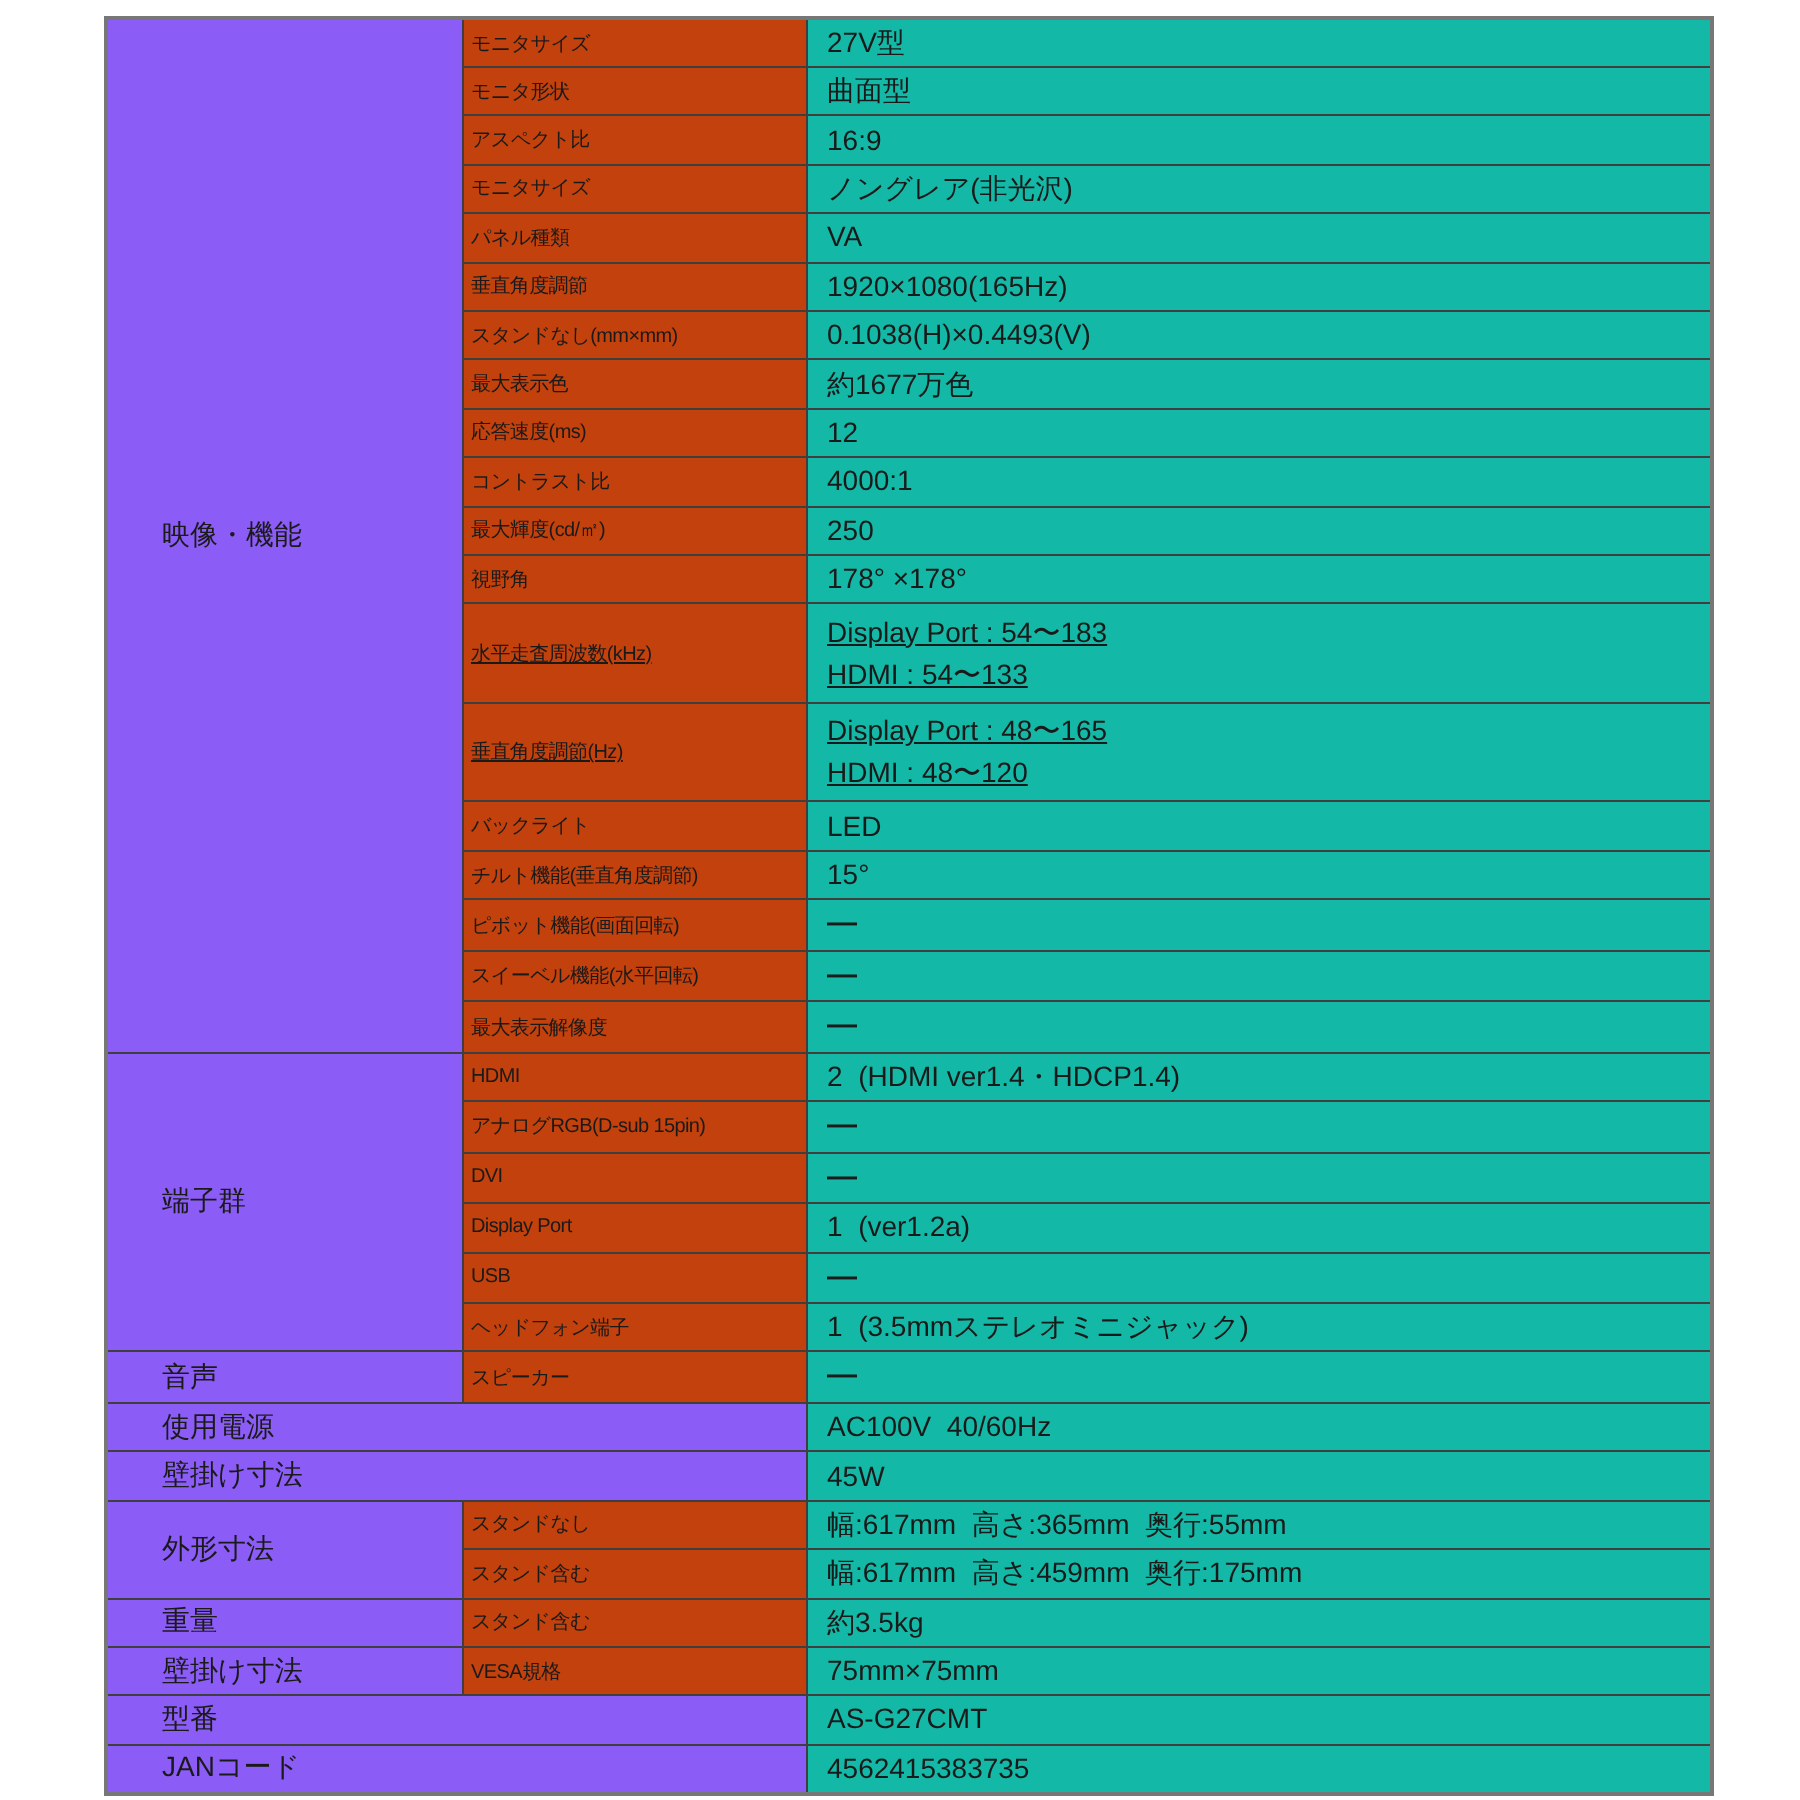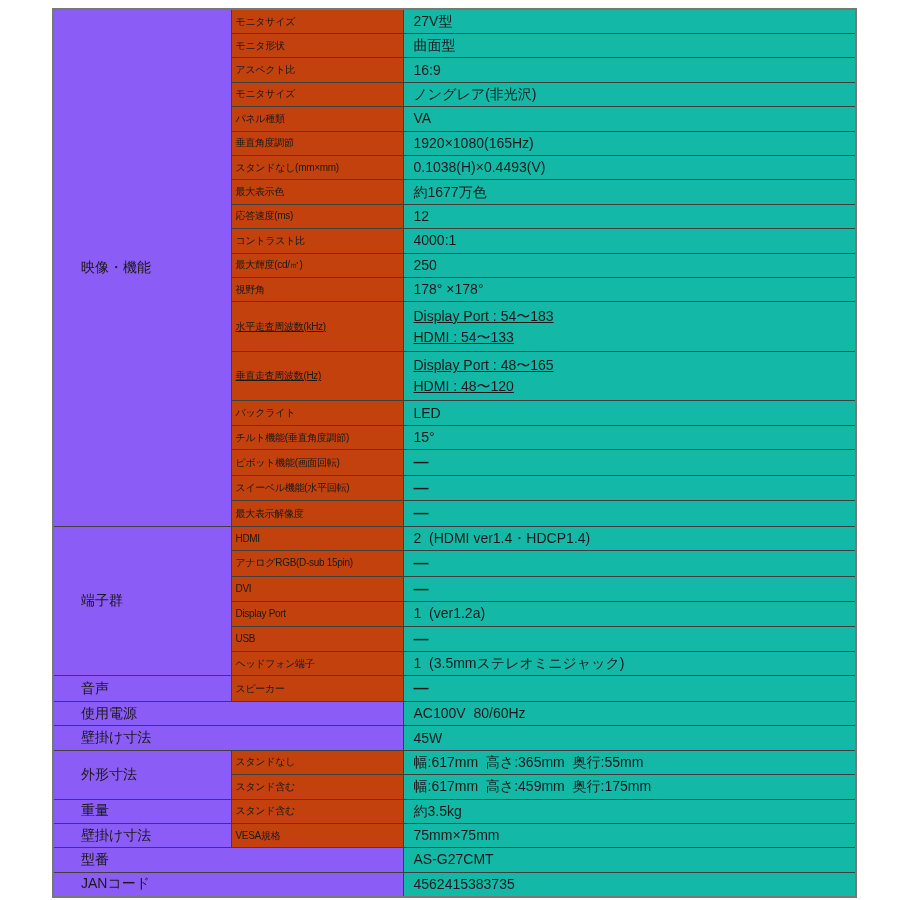--- a/index.html
+++ b/index.html
@@ -101,21 +101,21 @@
     <tr class="r">
       <td class="lbl">視野角</td>
       <td class="val">178° ×178°</td>
     </tr>
     <tr class="r2">
       <td class="lbl">水平走査周波数(kHz)</td>
       <td class="val">Display Port : 54〜183
 HDMI : 54〜133</td>
     </tr>
     <tr class="r2">
-      <td class="lbl">垂直走査周波数(Hz)</td>
+      <td class="lbl">垂直角度調節(Hz)</td>
       <td class="val">Display Port : 48〜165
 HDMI : 48〜120</td>
     </tr>
     <tr class="r">
       <td class="lbl">バックライト</td>
       <td class="val">LED</td>
     </tr>
     <tr class="r">
       <td class="lbl">チルト機能(垂直角度調節)</td>
       <td class="val">15°</td>
@@ -160,21 +160,21 @@
     </tr>
 
     <tr class="r">
       <td class="cat">音声</td>
       <td class="lbl">スピーカー</td>
       <td class="val dash">—</td>
     </tr>
 
     <tr class="r">
       <td class="cat" colspan="2">使用電源</td>
-      <td class="val">AC100V  80/60Hz</td>
+      <td class="val">AC100V  40/60Hz</td>
     </tr>
 
     <tr class="r">
       <td class="cat" colspan="2">壁掛け寸法</td>
       <td class="val">45W</td>
     </tr>
 
     <tr class="r">
       <td class="cat" rowspan="2">外形寸法</td>
       <td class="lbl">スタンドなし</td>

